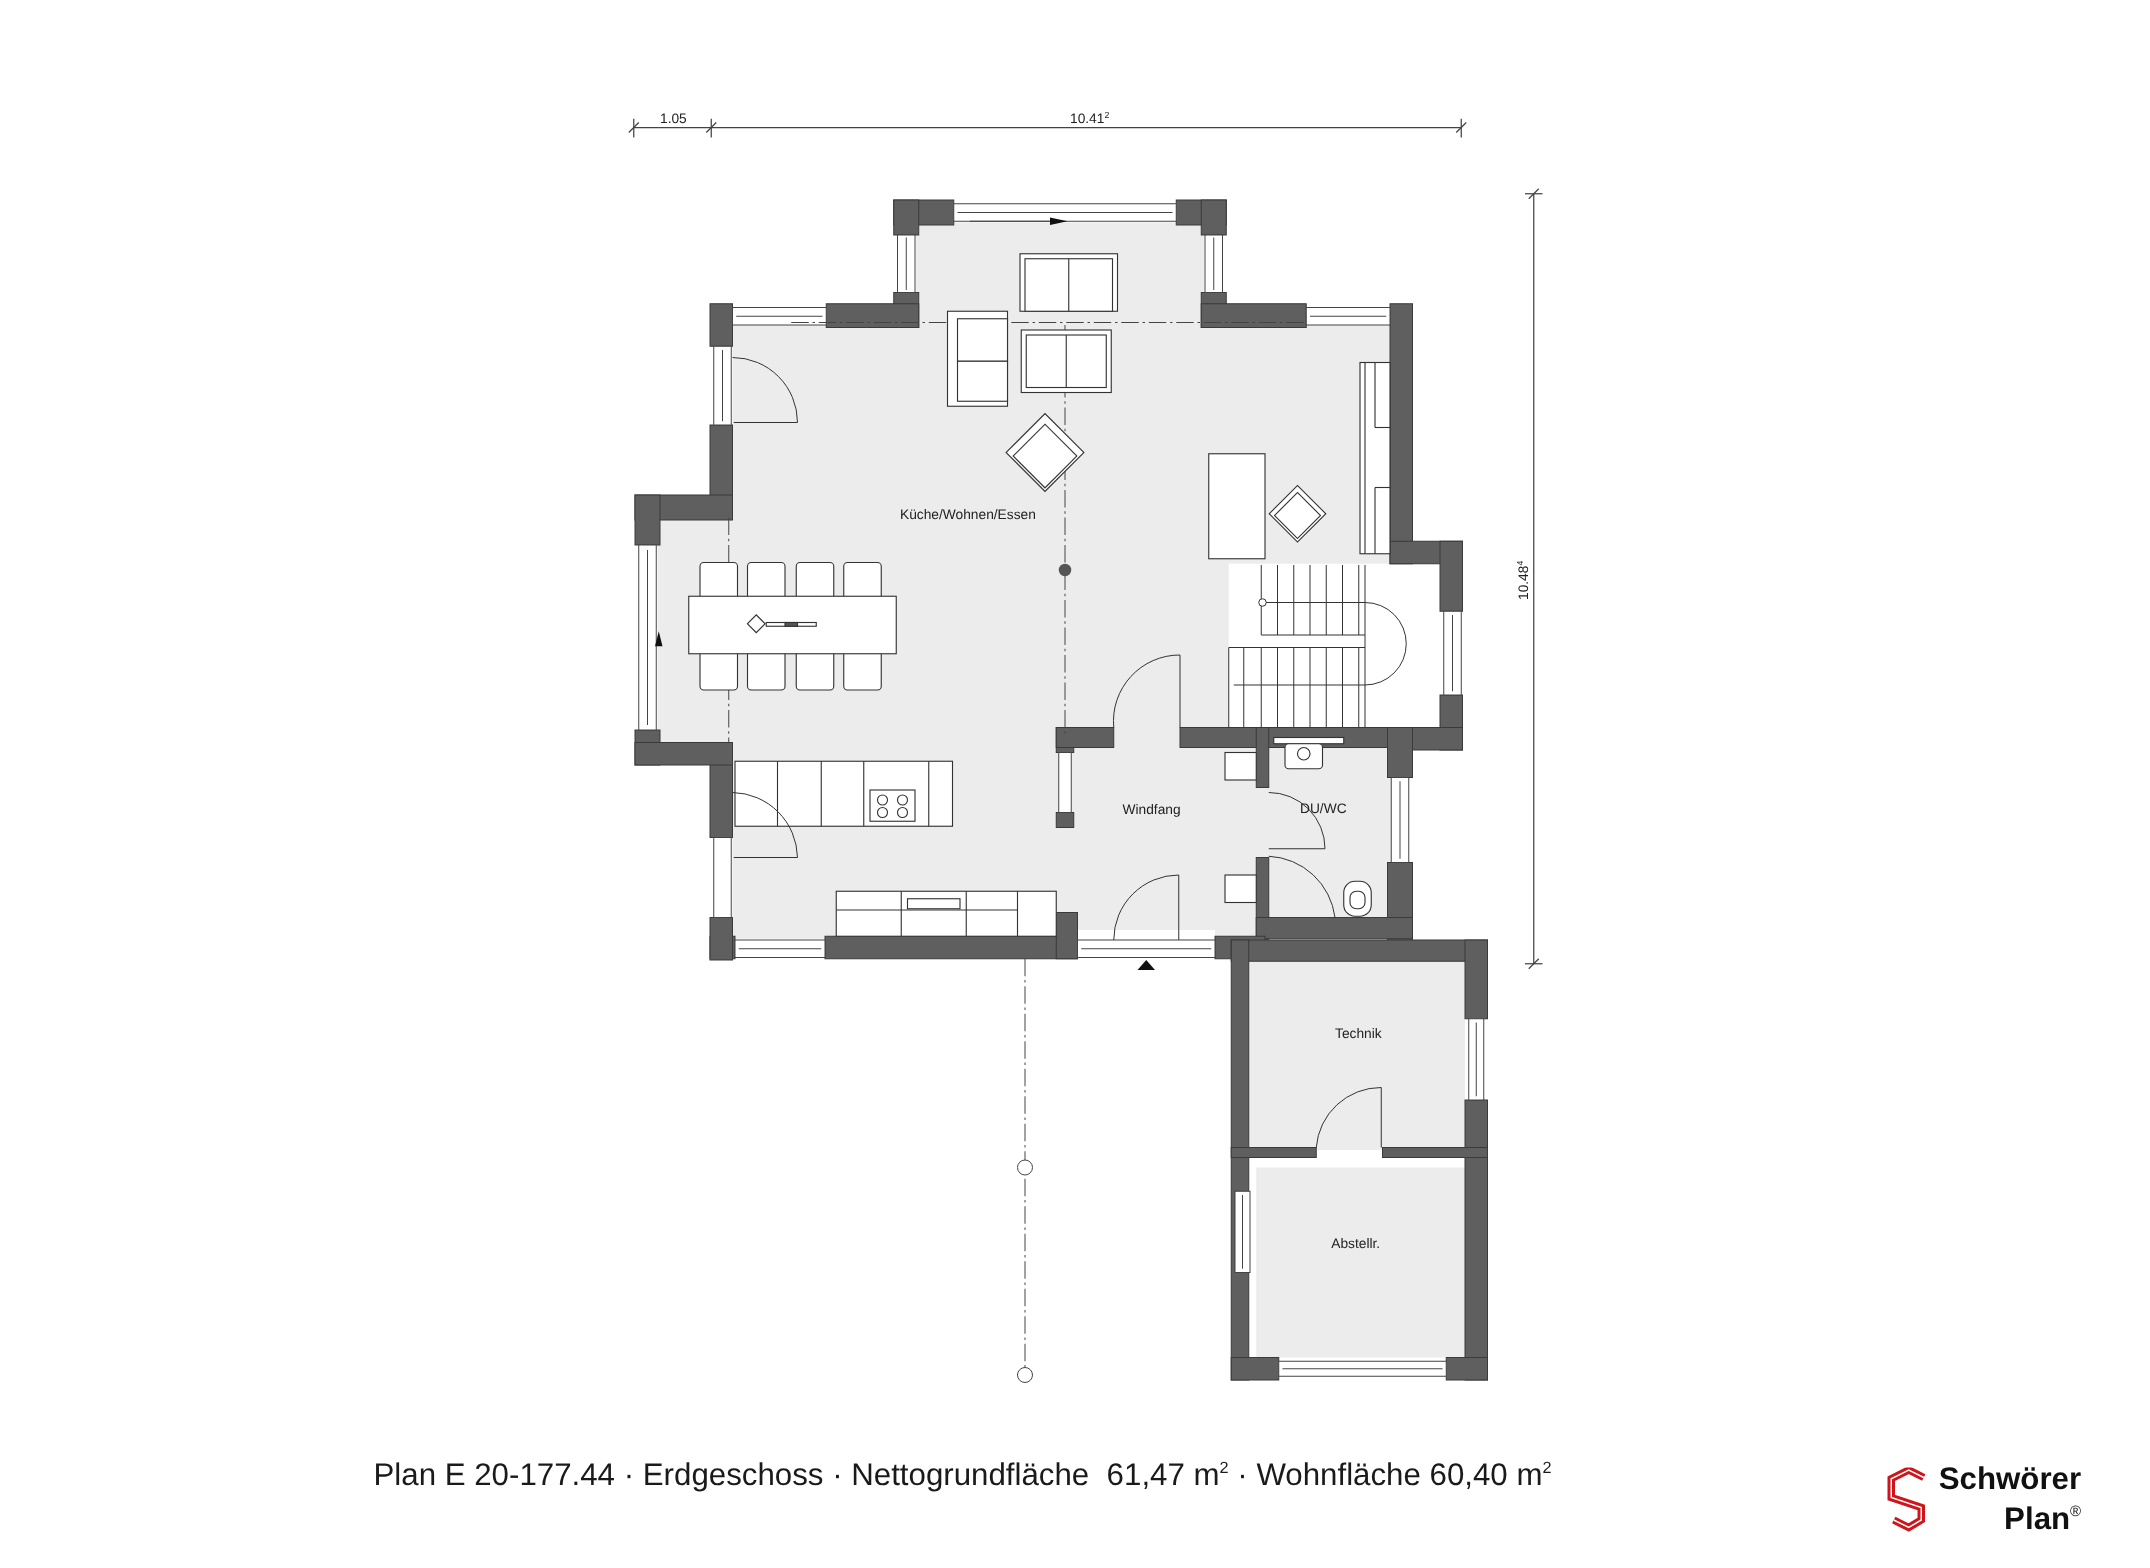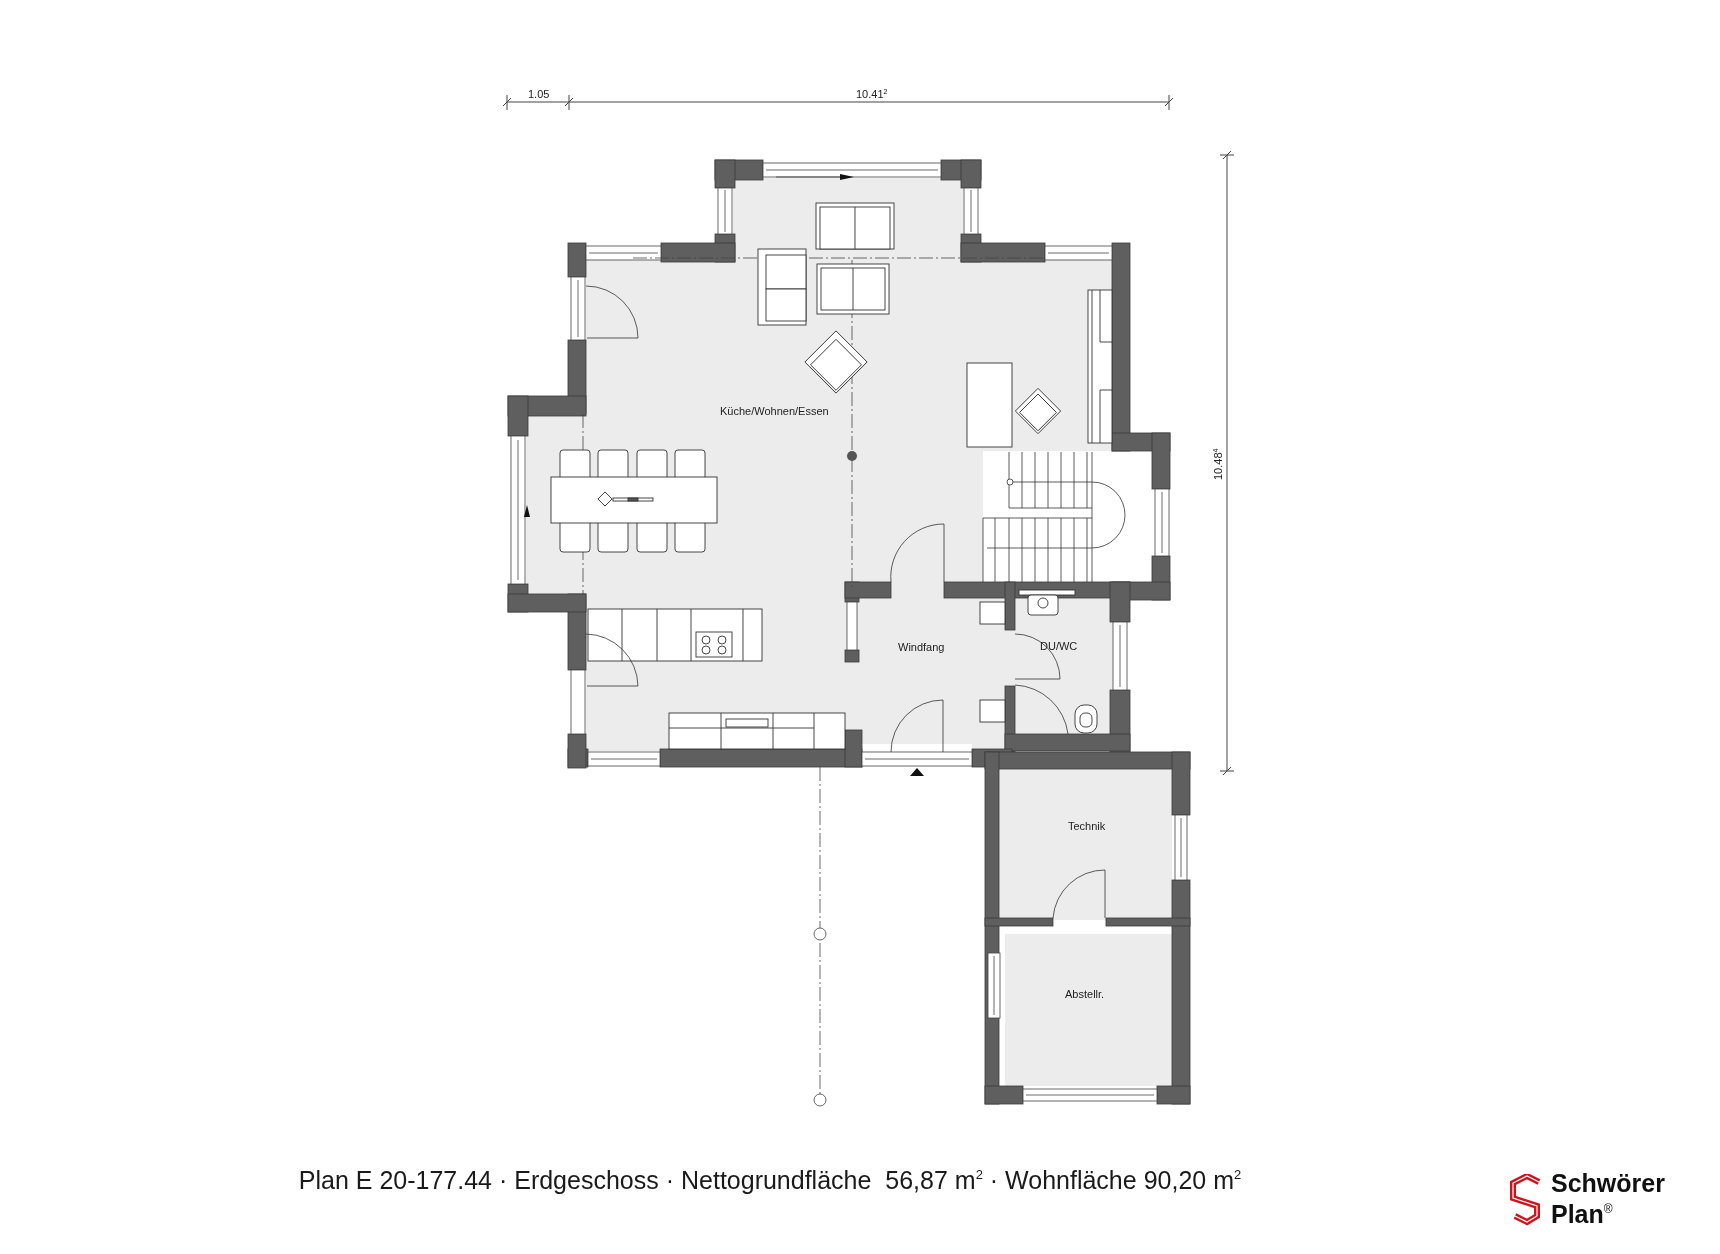--- a/index.html
+++ b/index.html
@@ -4,21 +4,21 @@
 <style>
   html, body { margin: 0; padding: 0; background: #ffffff; }
   body { width: 1720px; height: 1254px; position: relative; overflow: hidden; font-family: "Liberation Sans", sans-serif; }
   #plan { position: absolute; left: 0; top: 0; }
   .caption {
     position: absolute; left: 0; top: 1166px; width: 1540px; text-align: center;
     font-size: 25px; color: #1a1a1a; font-family: "Liberation Sans", sans-serif; letter-spacing: 0px;
   }
   .caption sup { font-size: 13px; vertical-align: 10px; }
   .logo { position: absolute; left: 1503px; top: 1170px; width: 200px; height: 58px; }
-  .logo-text { position: absolute; left: 48px; top: 0px; font-weight: bold; font-size: 25px; line-height: 26px; color: #111; font-family: "Liberation Sans", sans-serif; }
+  .logo-text { position: absolute; left: 48px; top: 0px; font-weight: bold; font-size: 25px; line-height: 26px; color: #111; font-family: "Liberation Sans", sans-serif; text-align: right; }
   .logo-text .reg { font-size: 12px; vertical-align: 10px; font-weight: normal; }
   .room-label { font-family: "Liberation Sans", sans-serif; font-size: 11px; fill: #222; }
   .dim-label { font-family: "Liberation Sans", sans-serif; font-size: 11px; fill: #222; }
 </style>
 </head>
 <body>
 
 <svg id="plan" width="1720" height="1160" viewBox="0 0 1720 1160" xmlns="http://www.w3.org/2000/svg">
 
   <g stroke="#444" stroke-width="1" fill="none">
@@ -332,24 +332,24 @@
   <text class="room-label" x="1068" y="830">Technik</text>
   <text class="room-label" x="1065" y="998">Abstellr.</text>
 </svg>
 
 <div class="caption">
   <span>Plan E 20-177.44</span>
   <span>·</span>
   <span>Erdgeschoss</span>
   <span>·</span>
   <span>Nettogrundfläche</span>&nbsp;
-  <span>56,87 m</span><sup>2</sup>
+  <span>61,47 m</span><sup>2</sup>
   <span>·</span>
   <span>Wohnfläche</span>
-  <span>90,20 m</span><sup>2</sup>
+  <span>60,40 m</span><sup>2</sup>
 </div>
 
 <div class="logo">
   <svg width="40" height="52" viewBox="0 0 40 52" style="position:absolute;left:4px;top:4px;">
     <path d="M32,8 L20,2 L6,9 L6,24 L30,32 L30,42 L20,48 L8,42" fill="none" stroke="#d0141b" stroke-width="6" stroke-linejoin="miter"></path>
     <path d="M32,8 L20,2 L6,9 L6,24 L30,32 L30,42 L20,48 L8,42" fill="none" stroke="#ffffff" stroke-width="1.2"></path>
   </svg>
   <div class="logo-text">
     <div>Schwörer</div>
     <div><span>Plan</span><span class="reg">®</span></div>

